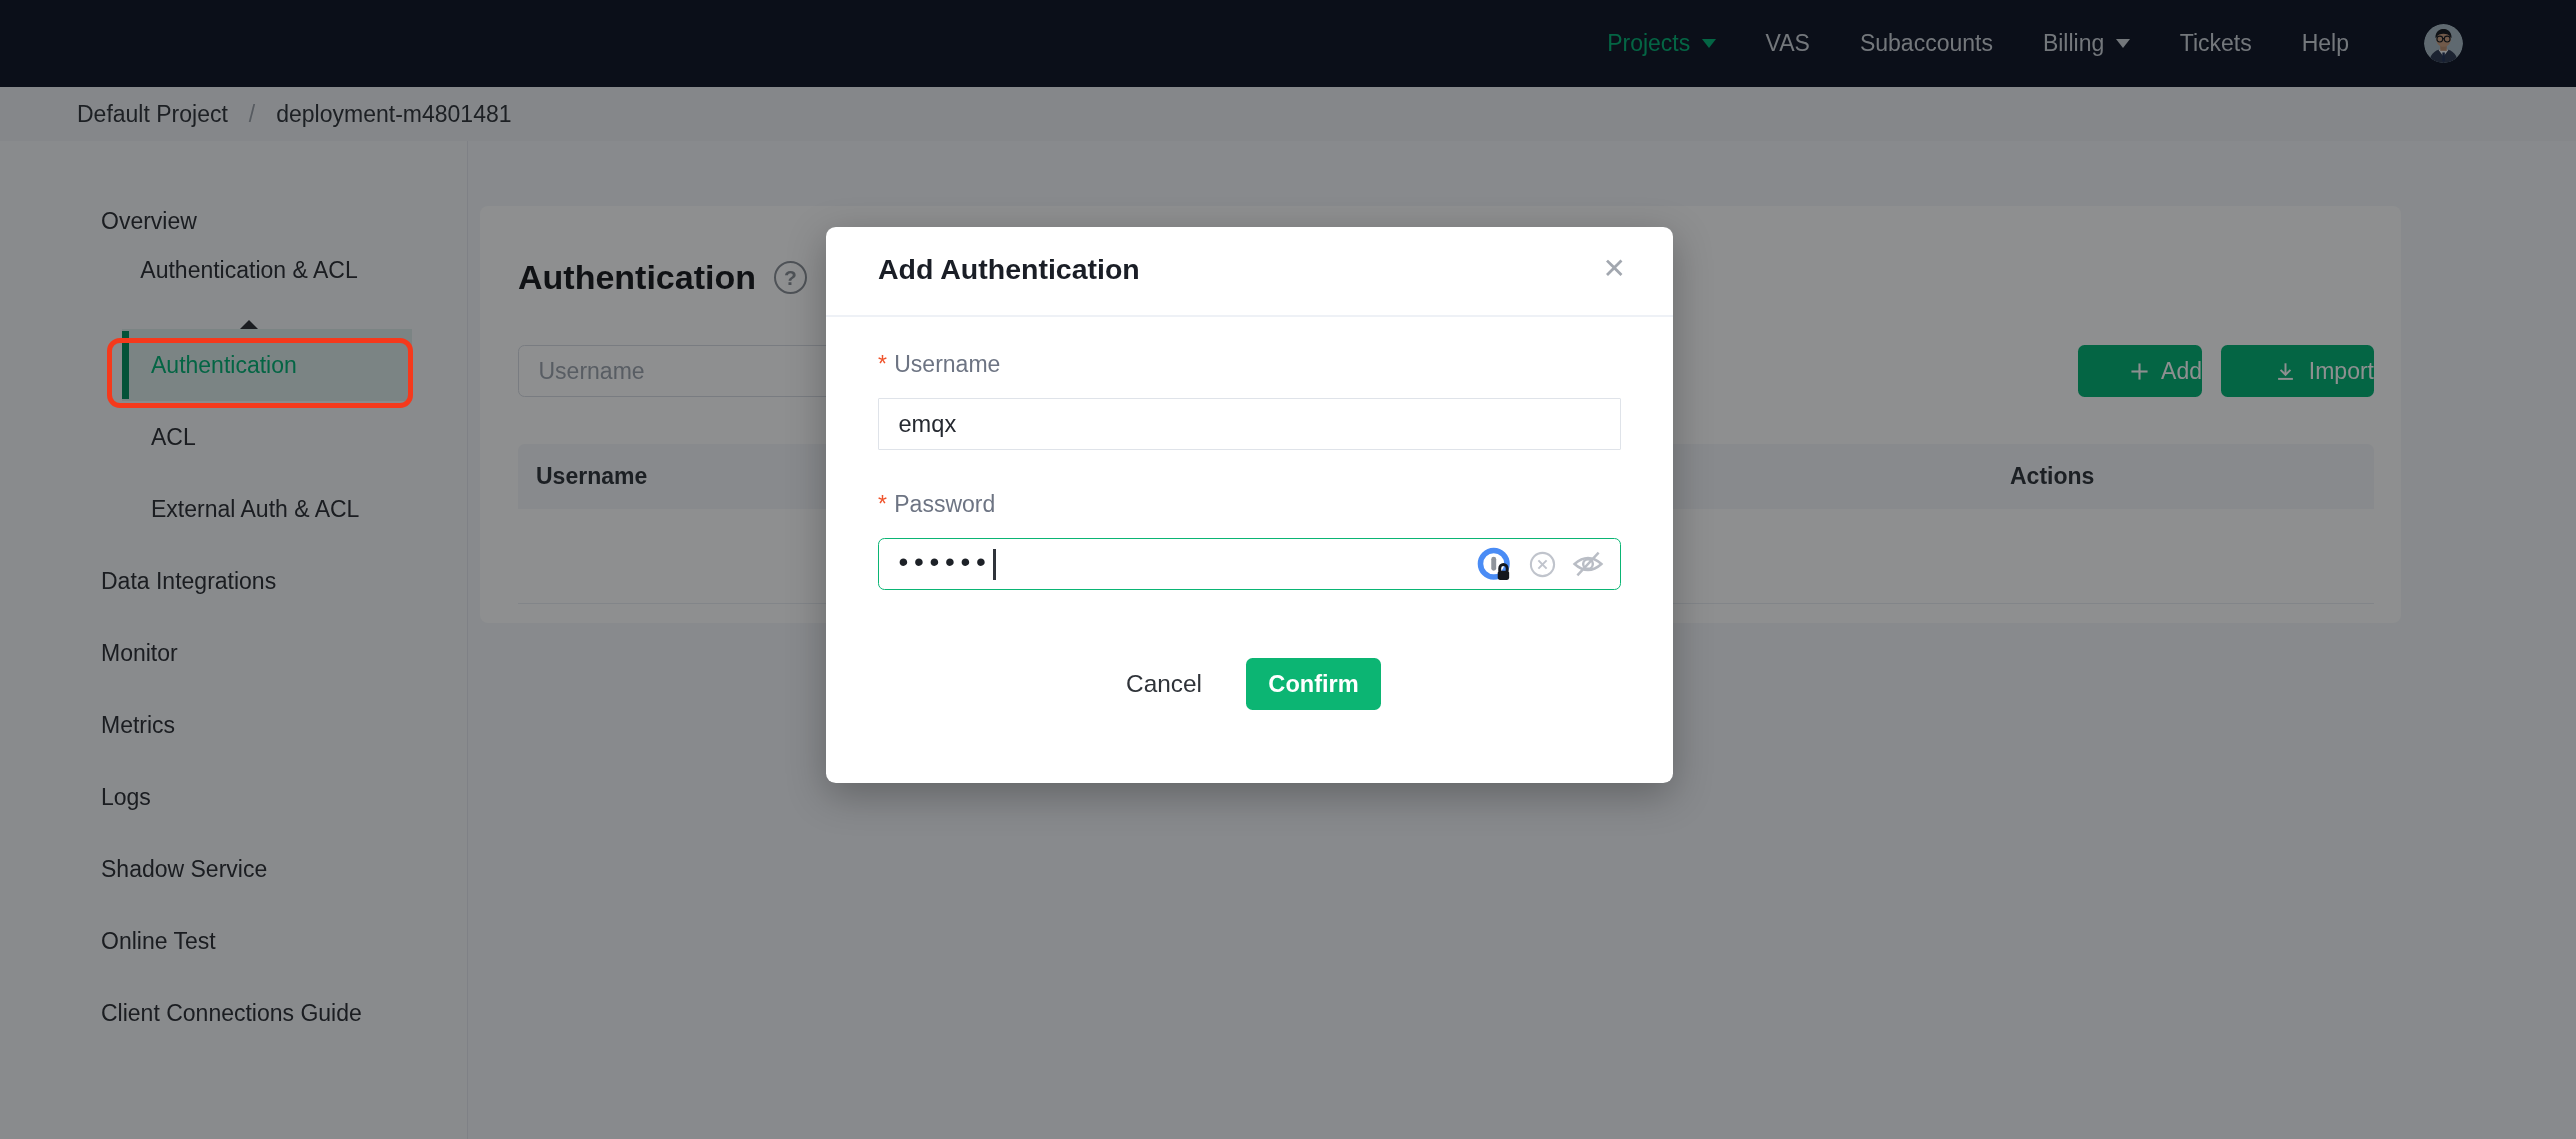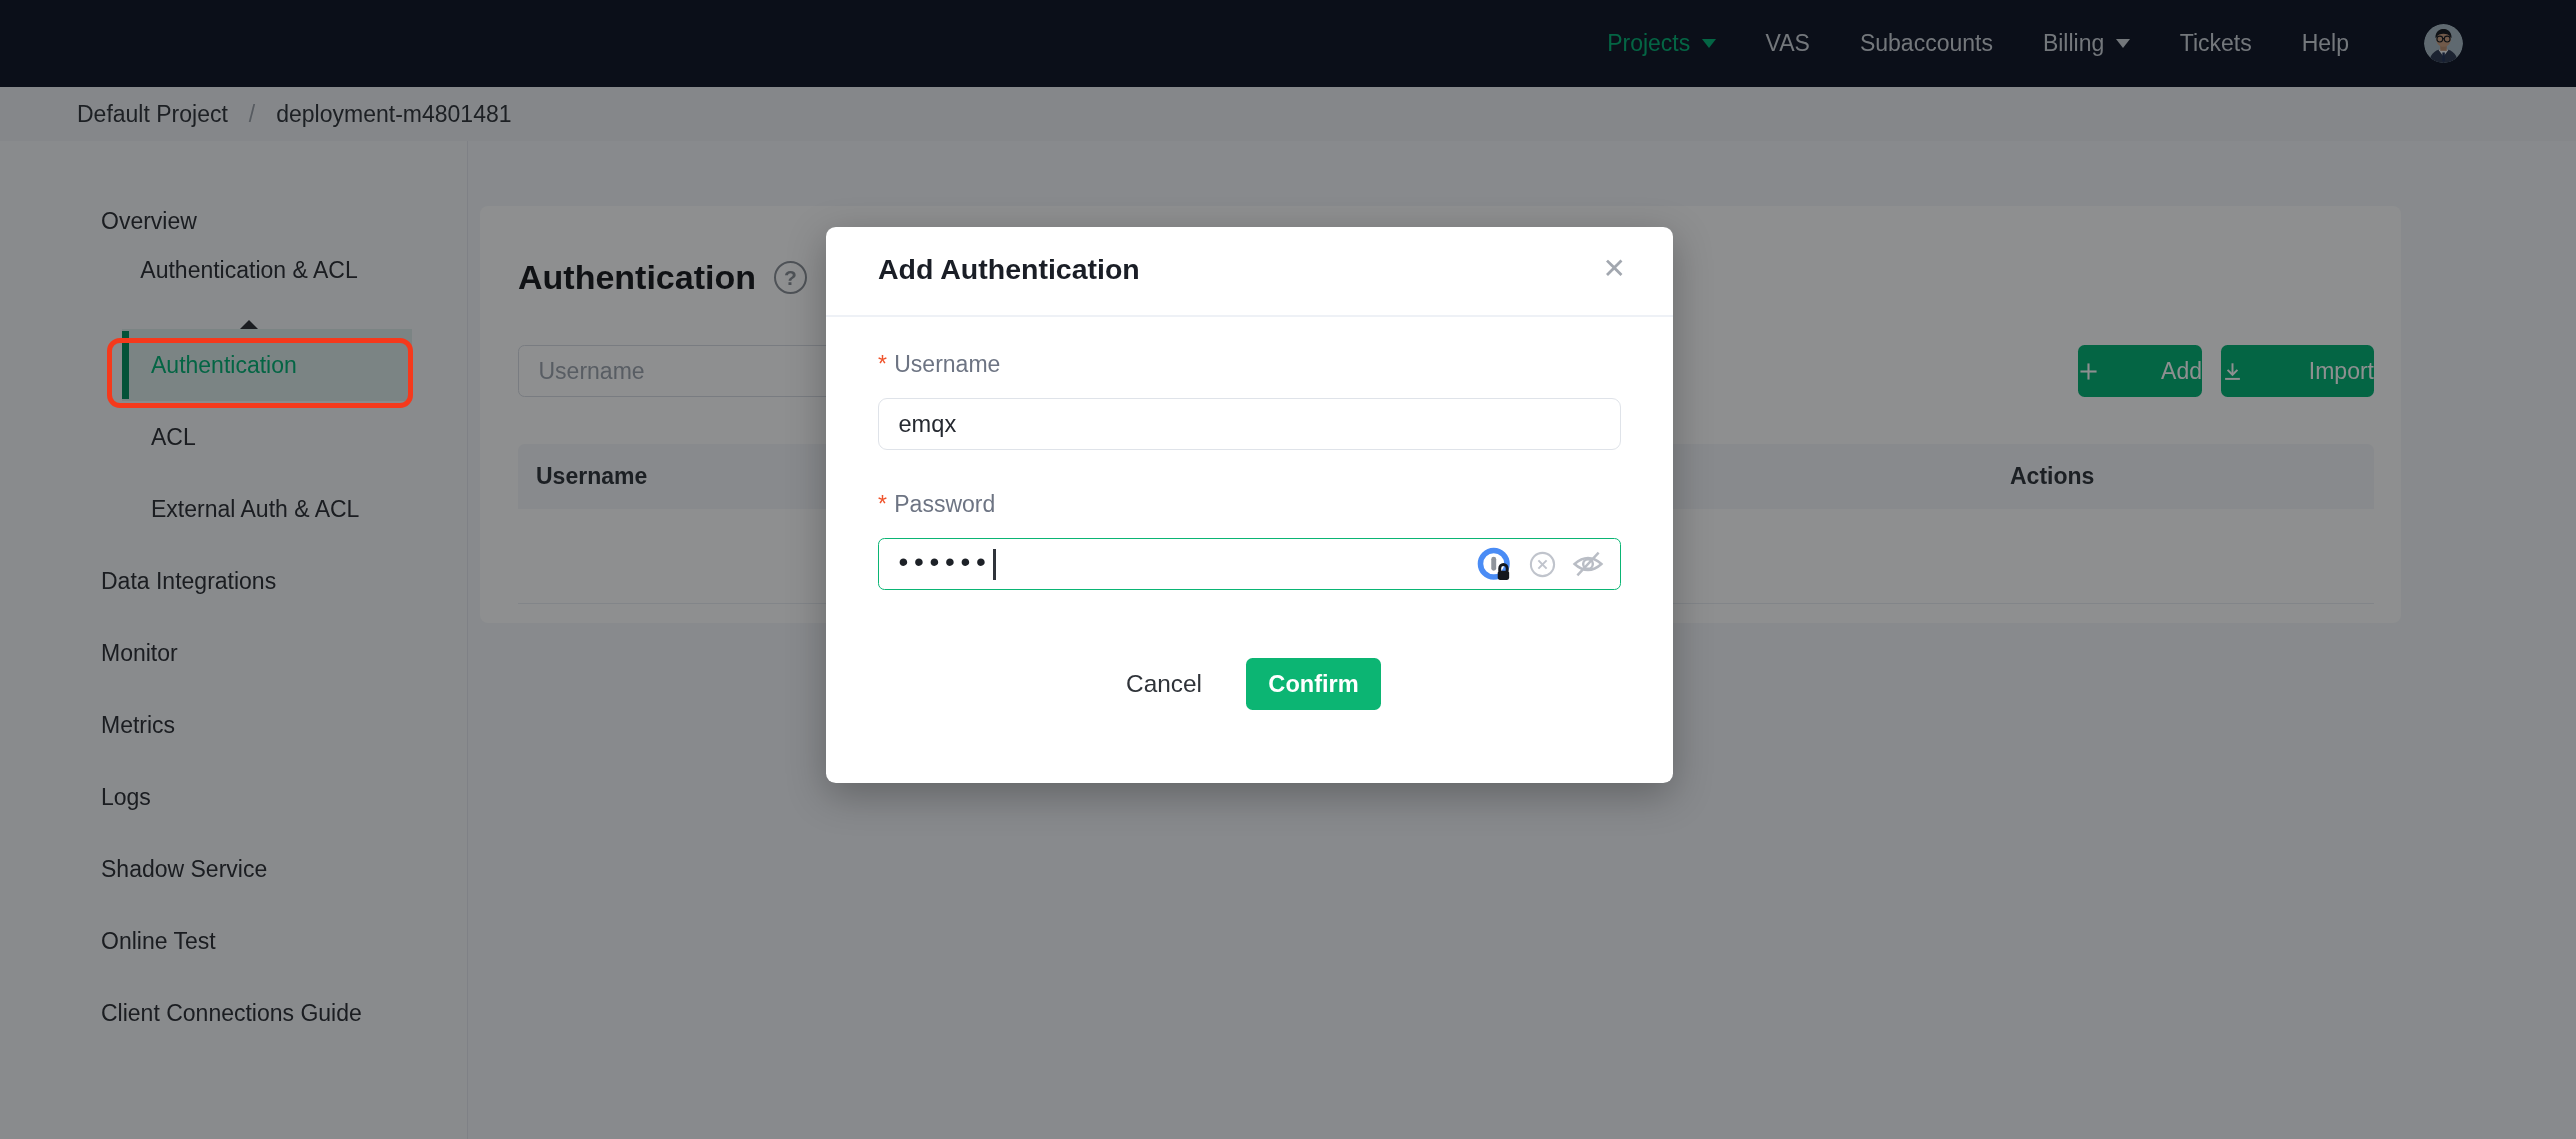--- a/index.html
+++ b/index.html
@@ -53,21 +53,21 @@
   .page-title { font-size:34px; font-weight:700; color:#17191d; }
   .help-circle { width:33px; height:33px; border:2.4px solid #8a8f96; border-radius:50%; color:#8a8f96; font-size:21px; font-weight:600; display:flex; align-items:center; justify-content:center; cursor:pointer; }
   .search-input {
     position:absolute; left:38px; top:139px; width:358px; height:52px;
     border:1.6px solid #d8dce3; border-radius:6.5px; font-size:23px; color:#303339;
     padding:0 19.5px; background:#fff; outline:none; font-family:inherit;
   }
   .search-input::placeholder { color:#9ca3ad; }
   .btn-green {
     position:absolute; top:139px; height:52px; background:#00b173; border:none; border-radius:6.5px;
-    color:#ffffff; font-size:23px; display:flex; align-items:center; justify-content:space-between; gap:11.4px; cursor:pointer;
+    color:#ffffff; font-size:23px; display:flex; align-items:center; justify-content:flex-end; gap:11.4px; cursor:pointer;
     font-family:inherit;
   }
   .btn-add { left:1598px; width:124px; }
   .btn-import { left:1741px; width:153px; }
   .table-head {
     position:absolute; left:38px; top:238px; width:1856px; height:65px;
     background:#f4f6f9; border-radius:6.5px 6.5px 0 0; font-size:23px; font-weight:700; color:#2e3238;
   }
   .th-username { position:absolute; left:18px; top:0; line-height:65px; }
   .th-actions  { position:absolute; left:1492px; top:0; line-height:65px; }
@@ -80,21 +80,21 @@
     background:#ffffff; border-radius:9.8px; z-index:100; box-shadow:0 11.4px 39px rgba(0,0,0,0.28);
   }
   .modal-title { position:absolute; left:52px; top:26px; font-size:28.5px; font-weight:700; color:#1a1e26; }
   .modal-close { position:absolute; right:47px; top:28px; font-size:28px; color:#a2a7af; cursor:pointer; line-height:1; font-weight:400; }
   .modal-divider { position:absolute; left:0; top:88px; width:100%; height:1.6px; background:#eef1f6; }
   .m-label { position:absolute; left:52px; font-size:23px; color:#6d7483; display:flex; gap:7.3px; align-items:baseline; }
   .m-label .req { color:#f0542c; }
   .m-label-user { top:124px; }
   .m-label-pass { top:264px; }
   .m-input {
-    position:absolute; left:52px; width:743px; height:52px; border:1.6px solid #dfe3e9; border-radius:9px;
+    position:absolute; left:52px; width:743px; height:52px; border:1.6px solid #dfe3e9; border-radius:1px;
     font-size:23.6px; color:#262a31; padding:0 19.5px; outline:none; background:#fff; font-family:inherit;
   }
   .m-input-user { top:171px; }
   .password-box {
     position:absolute; left:52px; top:311px; width:743px; height:52px;
     border:1.6px solid #0ab574; border-radius:6.5px; display:flex; align-items:center; padding:0 14.7px 0 19.5px; background:#fff;
   }
   .pw-dots { font-size:28px; letter-spacing:5.7px; color:#1d2127; line-height:1; transform:translateY(-2.4px); }
   .pw-cursor { width:2.4px; height:31px; background:#30343b; margin-left:1.6px; animation:blink 1.1s steps(1) infinite; }
   @keyframes blink { 50% { opacity:0; } }

